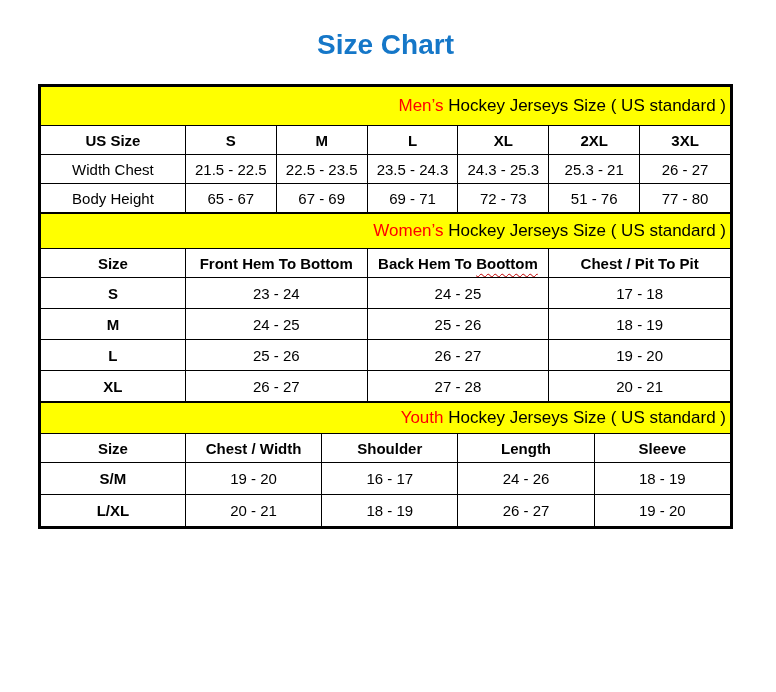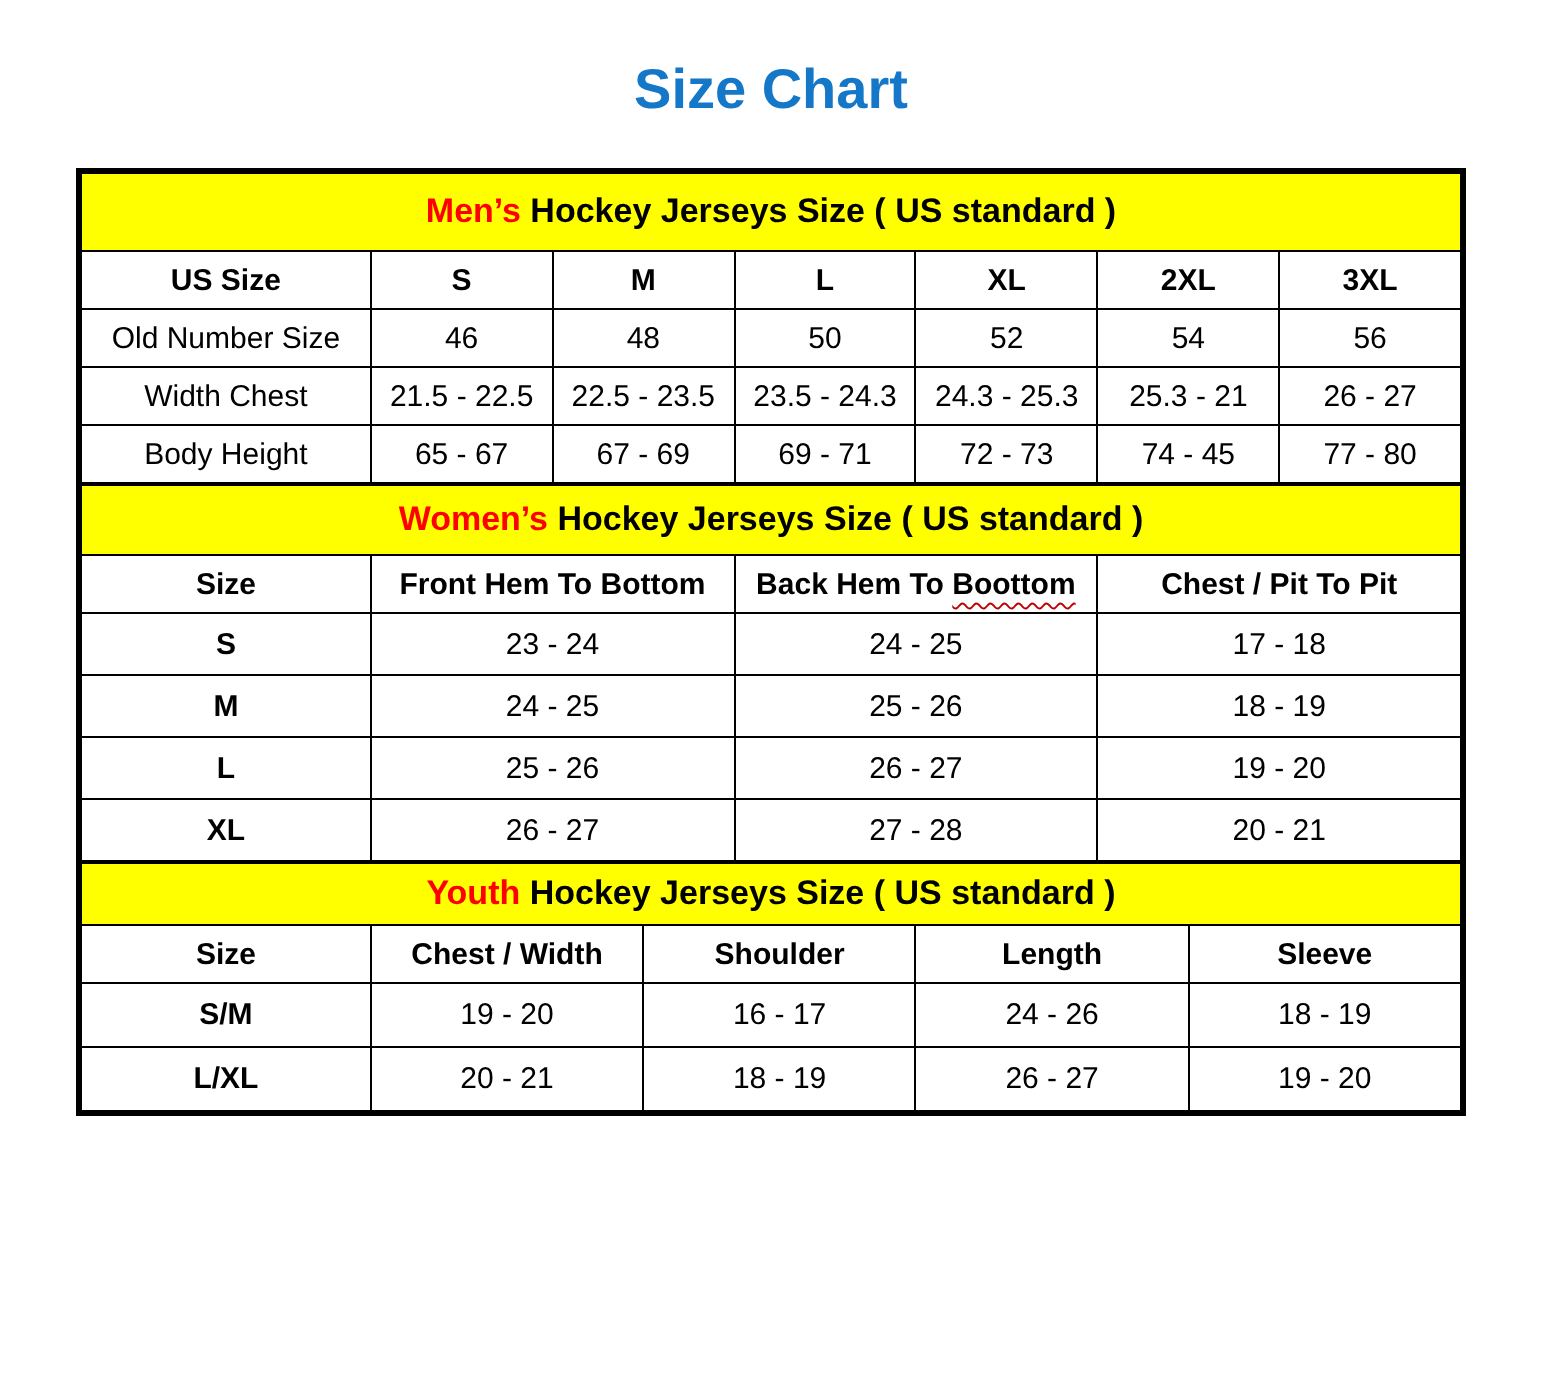--- a/index.html
+++ b/index.html
@@ -42,22 +42,23 @@
     font-size: 15px;
     padding: 2px 4px;
     overflow: hidden;
     white-space: nowrap;
   }
   th { font-weight: bold; height: 24px; }
   td { height: 24px; }
   td.banner {
     background: var(--banner-bg, #FFFF00);
     font-size: 17px;
-    font-weight: bold;
+    font-weight: normal;
     height: 33px;
+    text-align: right;
   }
   td.banner .hl { color: var(--highlight-red, #FF0000); }
   td.rowlabel { font-weight: bold; }
   table[data-bold-labels="false"] td.rowlabel { font-weight: normal; }
   .chart-wrap table:nth-of-type(1) td.banner { height: 34px; }
   .chart-wrap table:nth-of-type(2) td.banner { height: 30px; }
   .chart-wrap table:nth-of-type(3) td.banner { height: 26px; }
   .chart-wrap table:nth-of-type(2) td { height: 26px; }
   .chart-wrap table:nth-of-type(3) td { height: 27px; }
   .squiggle {
@@ -92,44 +93,35 @@
         <tr>
           <th>US Size</th>
           <th>S</th>
           <th>M</th>
           <th>L</th>
           <th>XL</th>
           <th>2XL</th>
           <th>3XL</th>
         </tr>
         <tr>
-          <td class="rowlabel">Old Number Size</td>
-          <td class="val">46</td>
-          <td class="val">48</td>
-          <td class="val">50</td>
-          <td class="val">52</td>
-          <td class="val">54</td>
-          <td class="val">56</td>
-        </tr>
-        <tr>
           <td class="rowlabel">Width Chest</td>
           <td class="val">21.5 - 22.5</td>
           <td class="val">22.5 - 23.5</td>
           <td class="val">23.5 - 24.3</td>
           <td class="val">24.3 - 25.3</td>
           <td class="val">25.3 - 21</td>
           <td class="val">26 - 27</td>
         </tr>
         <tr>
           <td class="rowlabel">Body Height</td>
           <td class="val">65 - 67</td>
           <td class="val">67 - 69</td>
           <td class="val">69 - 71</td>
           <td class="val">72 - 73</td>
-          <td class="val">74 - 45</td>
+          <td class="val">51 - 76</td>
           <td class="val">77 - 80</td>
         </tr>
       </tbody>
     </table>
   <table data-bold-labels="true">
       <colgroup>
         <col style="width: 21%;">
         <col style="width: 26.3333%;">
         <col style="width: 26.3333%;">
         <col style="width: 26.3333%;">

